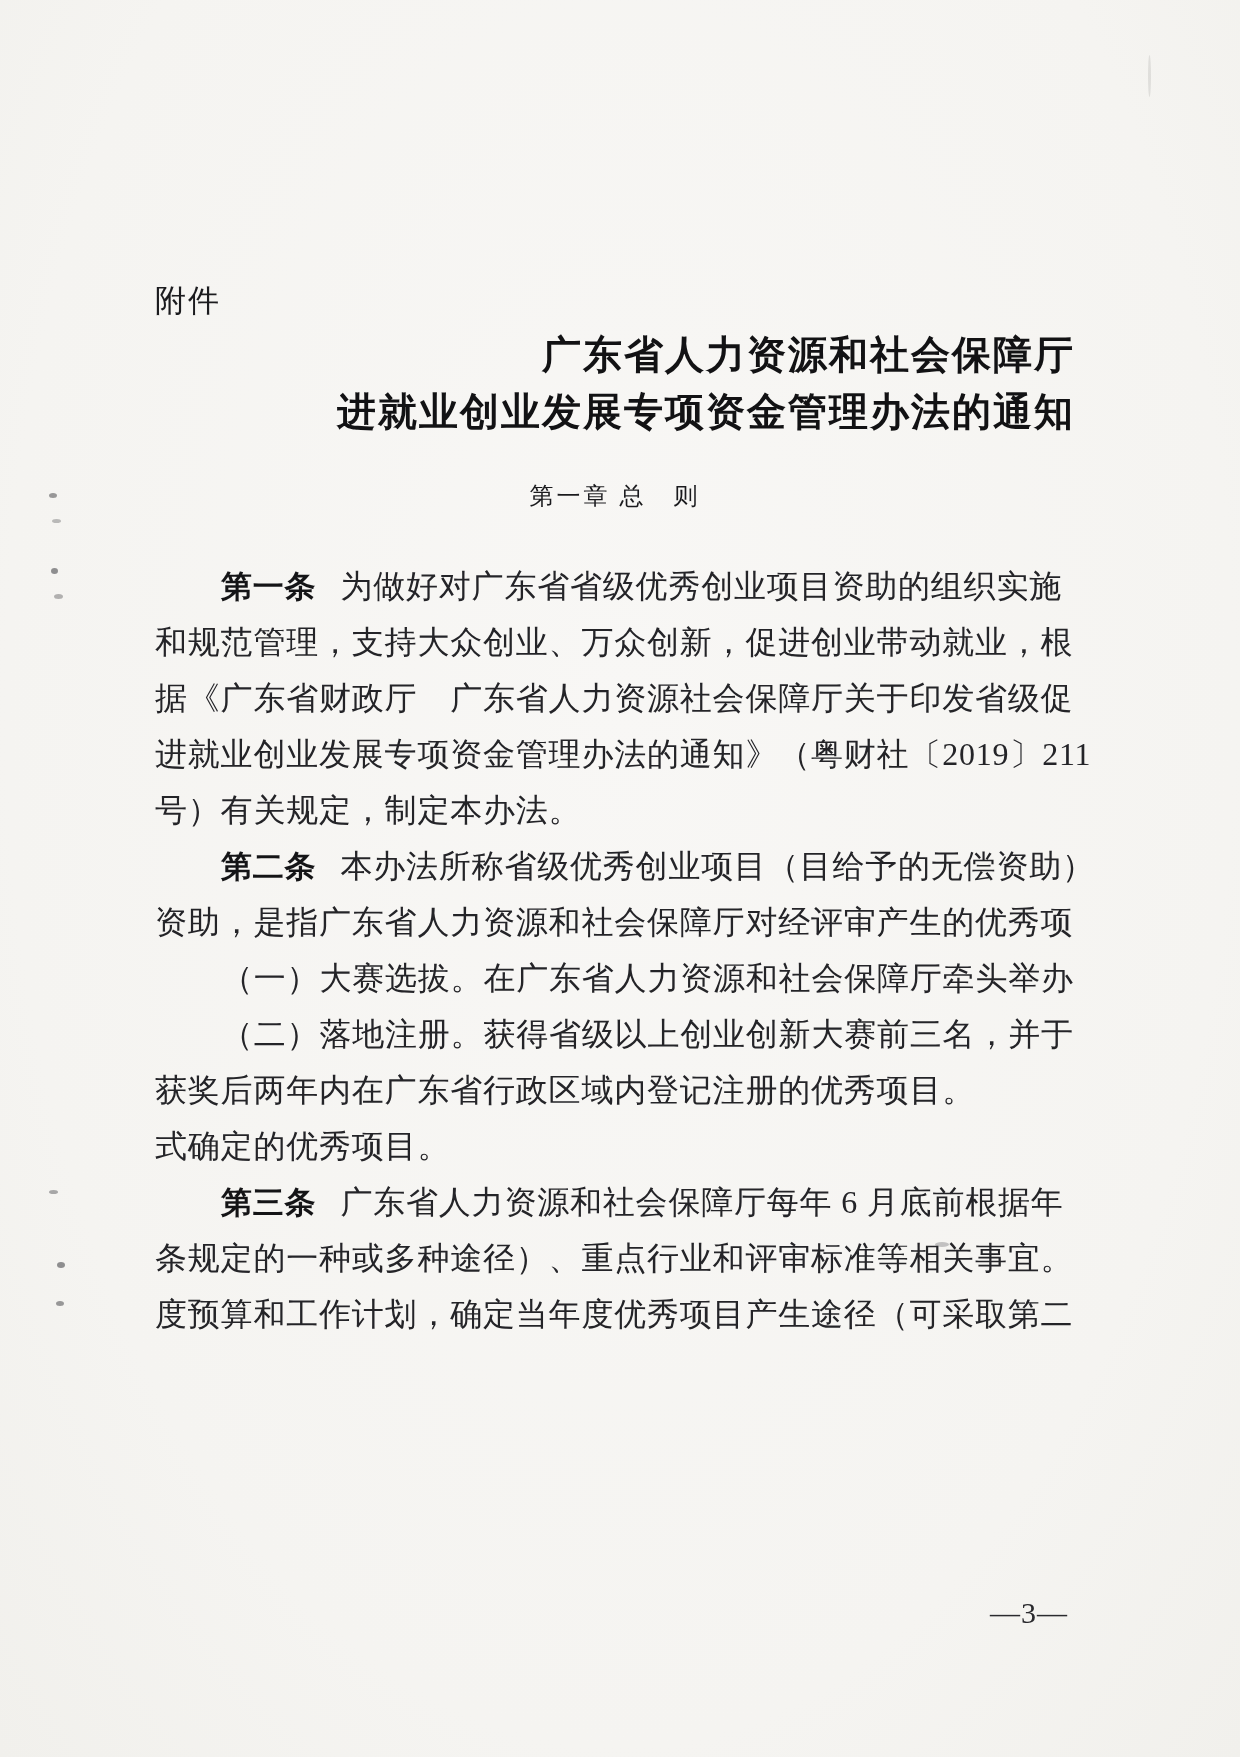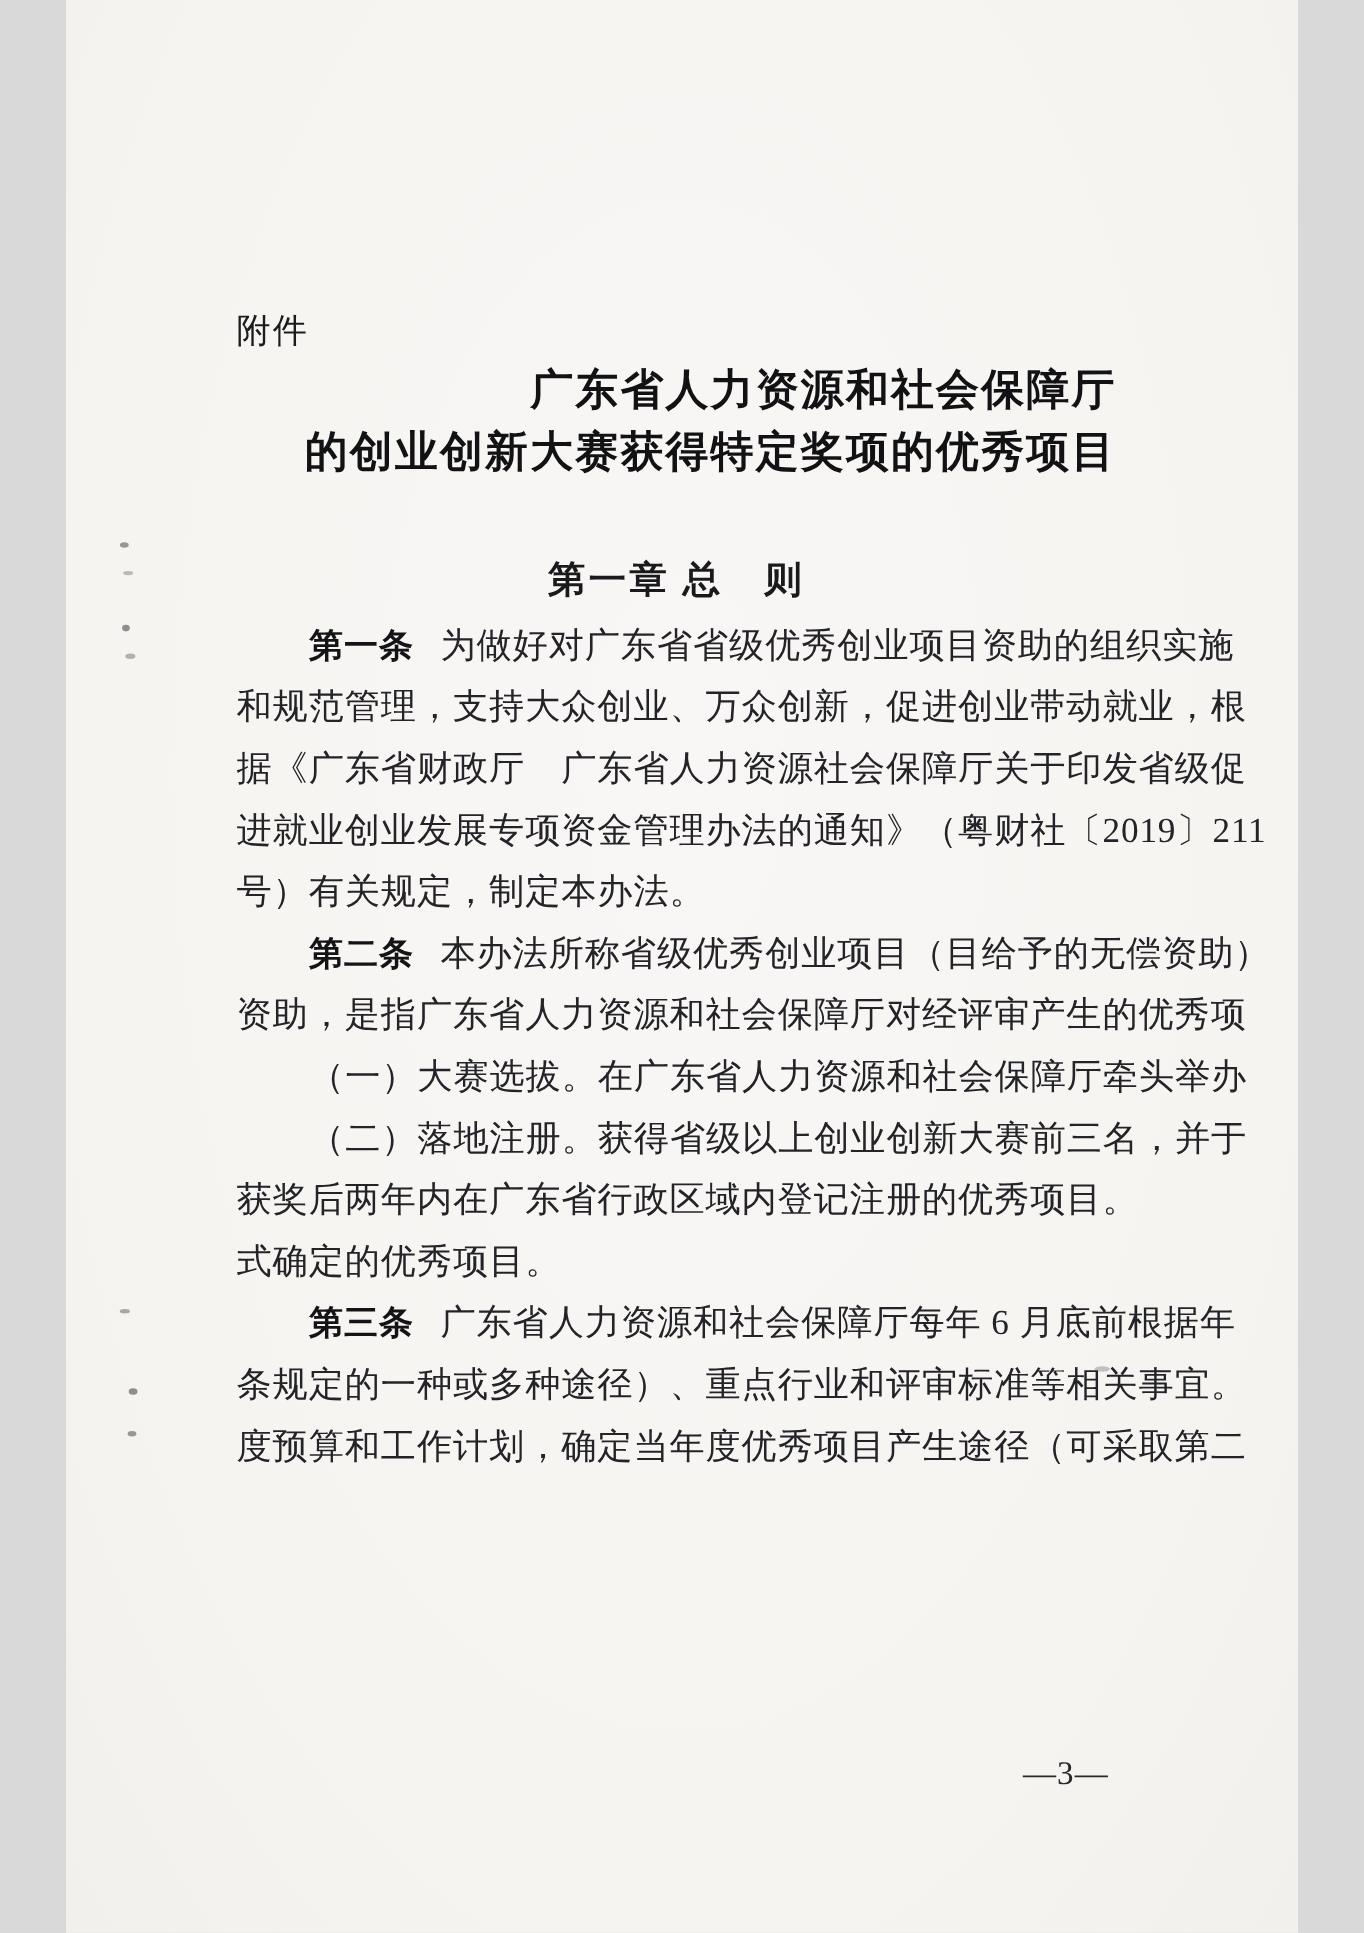--- a/index.html
+++ b/index.html
@@ -2,21 +2,21 @@
 <html><head>
 <meta charset="utf-8">
 <style>
   html, body {
     margin: 0;
     padding: 0;
     background: #d9d9d9;
   }
   .page {
     position: relative;
-    width: 1120px;
+    width: 1240px;
     height: 1757px;
     margin: 0 auto;
     background: #f7f6f3;
     background-image: radial-gradient(ellipse at 50% 40%, #f8f7f5 0%, #f5f4f1 70%, #f1f0ec 100%);
     overflow: hidden;
     color: #1d1d20;
     font-family: "Liberation Serif", "DejaVu Serif", serif;
   }
   .attachment {
     position: absolute;
@@ -37,24 +37,24 @@
     font-weight: 700;
     letter-spacing: 2px;
     line-height: 57px;
     color: #121214;
   }
   .title .title-line { display: block; }
   .chapter {
     position: absolute;
     left: 155px;
     right: 165px;
-    top: 504px;
+    top: 480px;
     text-align: center;
-    font-size: 34px;
-    font-weight: 700;
+    font-size: 24px;
+    font-weight: 400;
     letter-spacing: 3px;
     color: #1a1a1d;
   }
   .body-text {
     position: absolute;
     left: 155px;
     right: 160px;
     top: 558px;
     font-size: 32px;
     letter-spacing: 0.8px;
@@ -89,21 +89,21 @@
 </style>
 </head>
 <body>
 
 <div class="page">
 
   <div class="attachment">附件</div>
 
   <h1 class="title">
     <span class="title-line">广东省人力资源和社会保障厅</span>
-    <span class="title-line">的创业创新大赛获得特定奖项的优秀项目</span>
+    <span class="title-line">进就业创业发展专项资金管理办法的通知</span>
   </h1>
 
   <div class="chapter">第一章 总　则</div>
 
   <div class="body-text" id="body-lines">
       <div class="line indent"><span class="lead">第一条</span><span>为做好对广东省省级优秀创业项目资助的组织实施</span></div>
       <div class="line"><span>和规范管理，支持大众创业、万众创新，促进创业带动就业，根</span></div>
       <div class="line"><span>据《广东省财政厅　广东省人力资源社会保障厅关于印发省级促</span></div>
       <div class="line"><span>进就业创业发展专项资金管理办法的通知》（粤财社〔2019〕211</span></div>
       <div class="line"><span>号）有关规定，制定本办法。</span></div>

